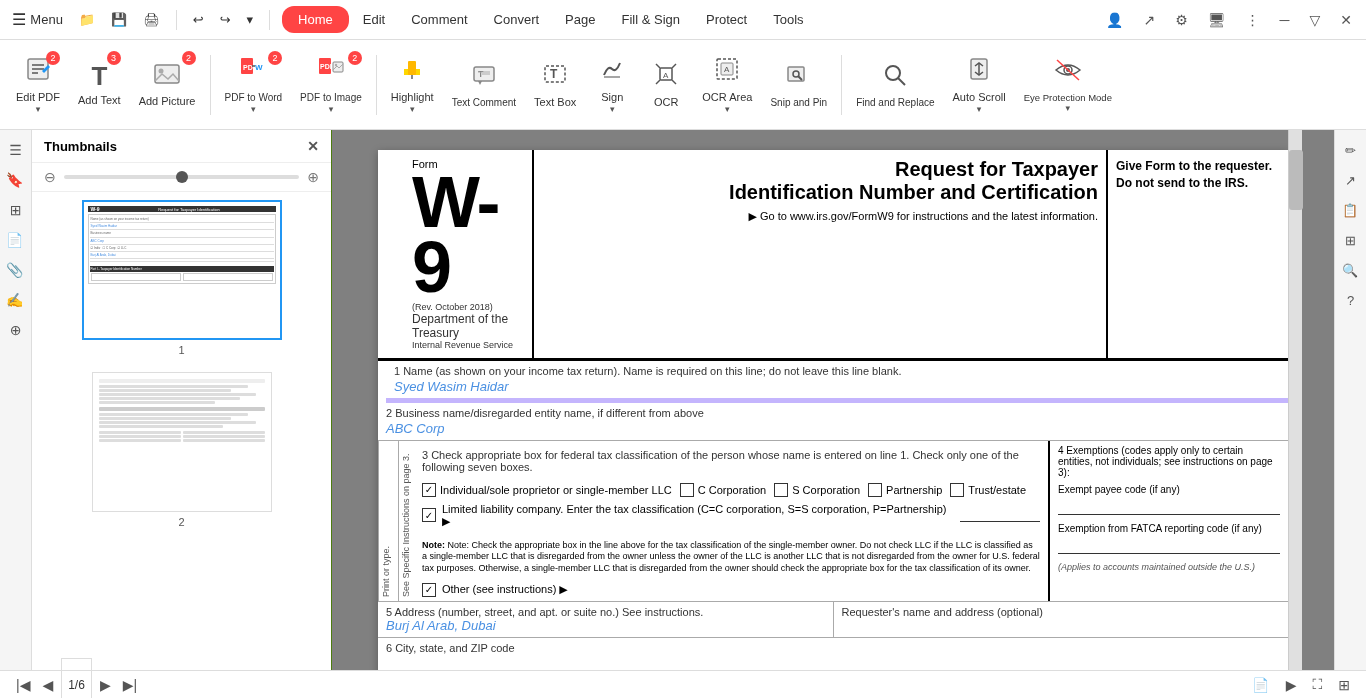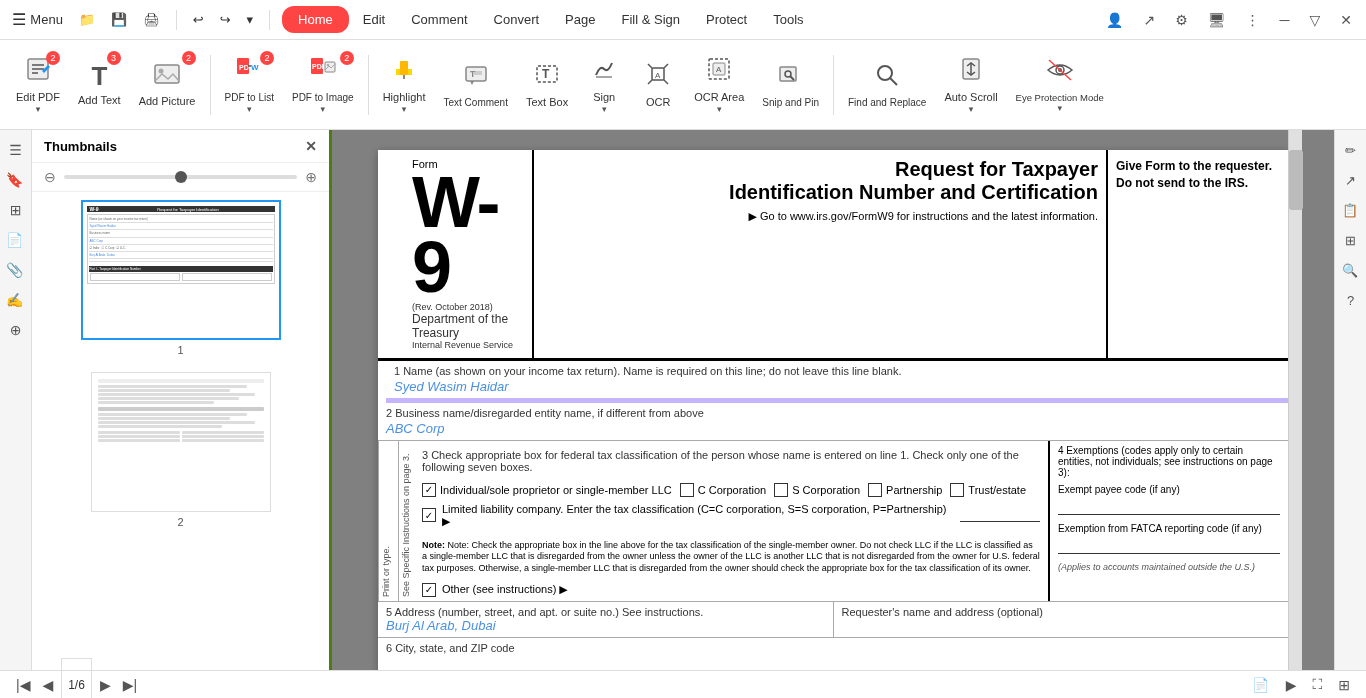--- a/index.html
+++ b/index.html
@@ -92,21 +92,21 @@
       cursor: pointer;
       font-size: 14px;
       color: #555;
       border-radius: 3px;
     }
 
     
     .thumbnails-panel {
       width: 300px;
       background: #fff;
-      border-right: 3px solid #4d7c0f;
+      border-right: 1px solid #4d7c0f;
       display: flex;
       flex-direction: column;
     }
     .thumbnails-header {
       display: flex;
       align-items: center;
       justify-content: space-between;
       padding: 8px 12px;
       border-bottom: 1px solid #eee;
       font-weight: bold;
@@ -422,21 +422,21 @@
   <div class="tool-item">
     <div class="tool-badge">2</div>
     <div class="tool-icon">
       <svg width="28" height="28" viewBox="0 0 28 28" fill="none">
         <rect x="2" y="2" width="12" height="16" rx="1" fill="#ff4444"></rect>
         <text x="4" y="14" font-size="7" fill="white" font-weight="bold">PDF</text>
         <text x="16" y="14" font-size="8" fill="#2196F3" font-weight="bold">W</text>
         <path d="M13 10 L16 10" stroke="#555" stroke-width="1.5" marker-end="url(#arr)"></path>
       </svg>
     </div>
-    <div class="tool-label" style="font-size:10px">PDF to List</div>
+    <div class="tool-label" style="font-size:10px">PDF to Word</div>
     <div class="tool-arrow">▾</div>
   </div>
   <div class="tool-item">
     <div class="tool-badge">2</div>
     <div class="tool-icon">
       <svg width="28" height="28" viewBox="0 0 28 28" fill="none">
         <rect x="2" y="2" width="12" height="16" rx="1" fill="#ff4444"></rect>
         <text x="3" y="13" font-size="7" fill="white" font-weight="bold">PDF</text>
         <rect x="16" y="6" width="10" height="10" rx="1" fill="#eee" stroke="#888" stroke-width="1"></rect>
         <circle cx="19" cy="9" r="1.2" fill="#aaa"></circle>

